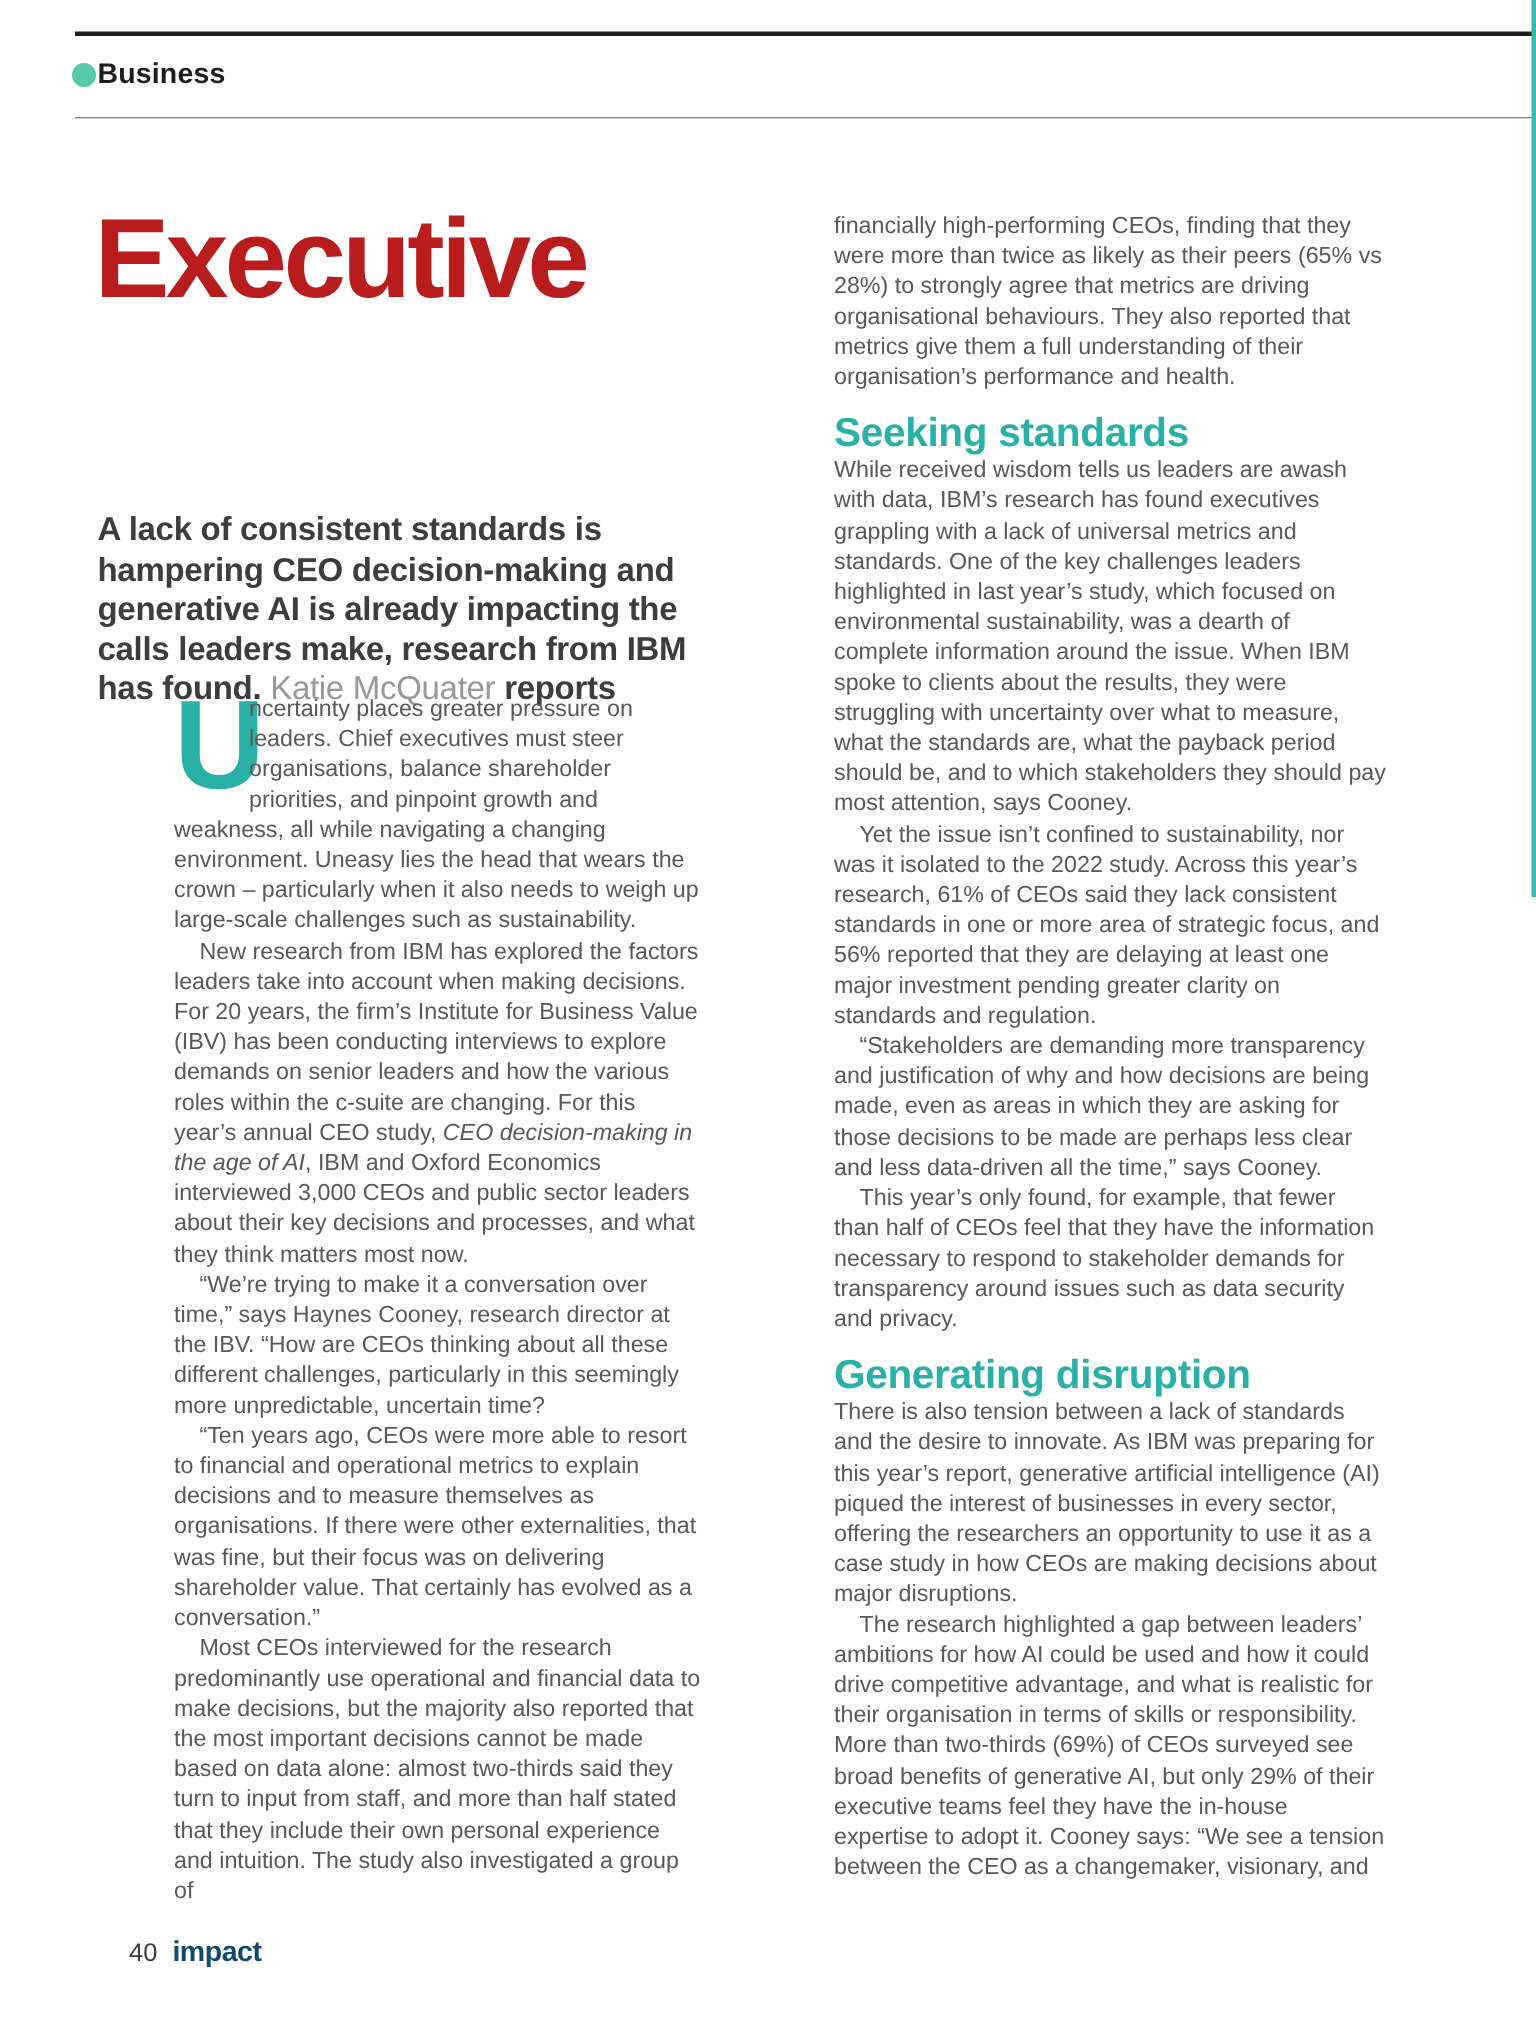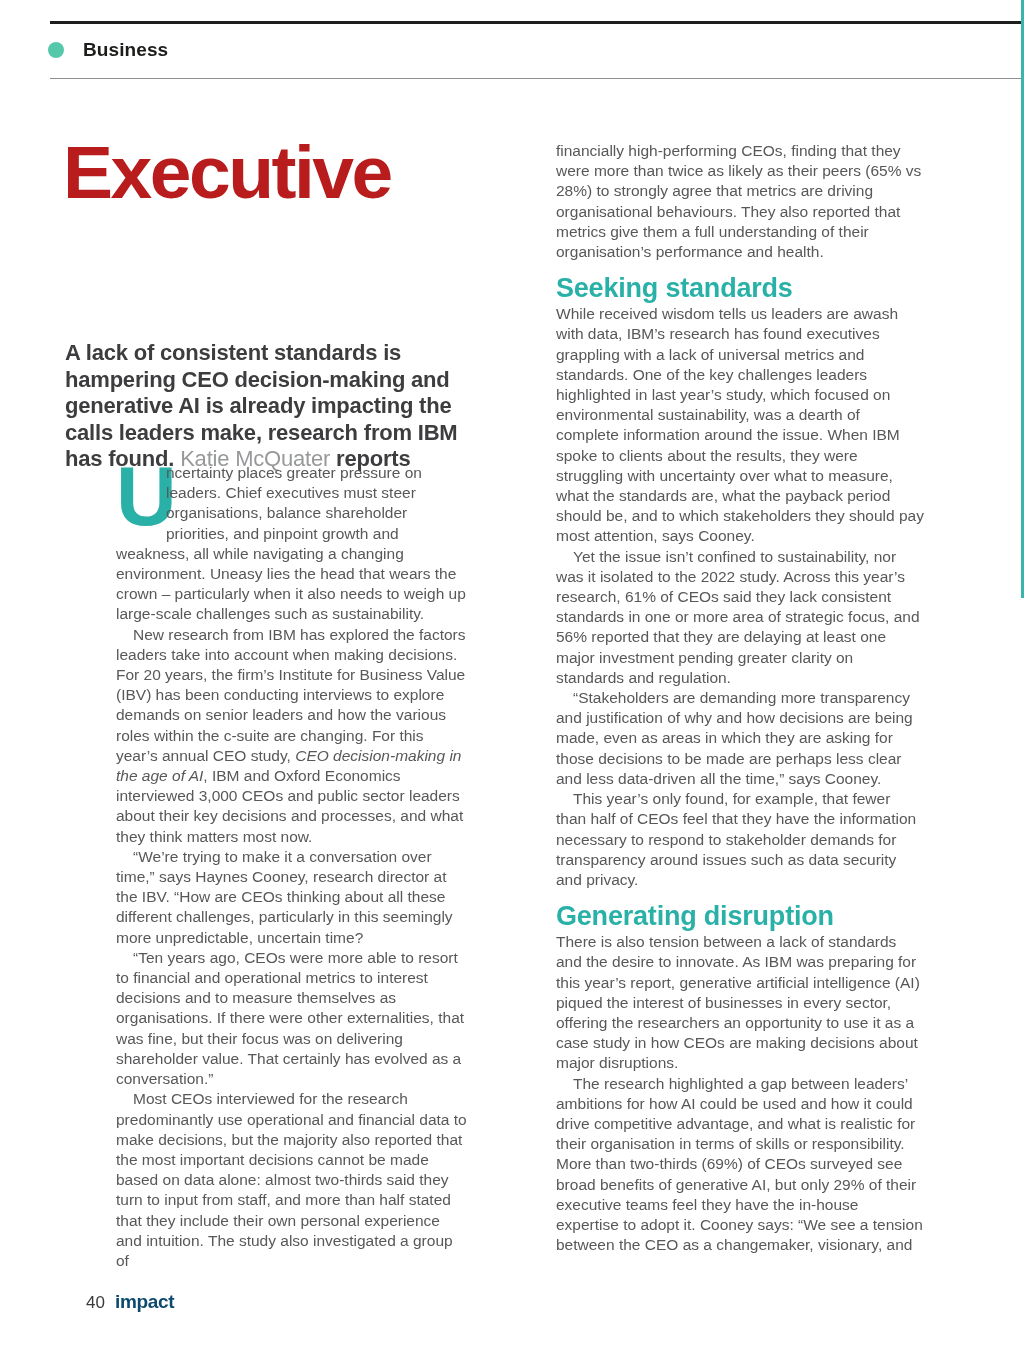--- a/index.html
+++ b/index.html
@@ -8,21 +8,21 @@
     background:#ffffff;
     font-family:"Liberation Sans", sans-serif;
     position:relative;
     overflow:hidden;
     -webkit-font-smoothing:antialiased;
   }
   .page{position:absolute;inset:0;}
 
   
   .top-rule{position:absolute;left:50px;top:21px;width:972px;height:3px;background:#1e1e1e;}
-  .kicker{position:absolute;left:48px;top:39px;display:flex;align-items:center;gap:19px;}
+  .kicker{position:absolute;left:48px;top:39px;display:flex;align-items:center;gap:1px;}
   .kicker .dot{width:16px;height:16px;border-radius:50%;background:#55c7ab;display:inline-block;}
   .kicker .label{font-size:19px;font-weight:700;color:#1d1d1b;letter-spacing:0.1px;}
   .header-rule{position:absolute;left:50px;top:78px;width:972px;height:1px;background:#8e8f90;}
 
   
   .title{
     position:absolute;left:63px;top:128px;width:460px;margin:0;
     font-size:75px;line-height:89px;font-weight:800;letter-spacing:-2.5px;
     color:#b91c1c;
   }
@@ -80,21 +80,21 @@
   <div class="header-rule"></div>
 
   <h1 class="title"><span>Executive</span><br></h1>
 
   <p class="standfirst"><strong>A lack of consistent standards is hampering CEO decision-making and generative AI is already impacting the calls leaders make, research from IBM has found.</strong><span class="author"> Katie McQuater </span><strong>reports</strong></p>
 
   <div class="bodytext body-left">
     <p><span class="dropcap">U</span><span>ncertainty places greater pressure on leaders. Chief executives must steer organisations, balance shareholder priorities, and pinpoint growth and weakness, all while navigating a changing environment. Uneasy lies the head that wears the crown – particularly when it also needs to weigh up large-scale challenges such as sustainability.</span></p>
     <p class="indent"><span>New research from IBM has explored the factors leaders take into account when making decisions. For 20 years, the firm’s Institute for Business Value (IBV) has been conducting interviews to explore demands on senior leaders and how the various roles within the c-suite are changing. For this year’s annual CEO study, </span><em>CEO decision-making in the age of AI</em><span>, IBM and Oxford Economics interviewed 3,000 CEOs and public sector leaders about their key decisions and processes, and what they think matters most now.</span></p>
     <p class="indent">“We’re trying to make it a conversation over time,” says Haynes Cooney, research director at the IBV. “How are CEOs thinking about all these different challenges, particularly in this seemingly more unpredictable, uncertain time?</p>
-    <p class="indent">“Ten years ago, CEOs were more able to resort to financial and operational metrics to interest decisions and to measure themselves as organisations. If there were other externalities, that was fine, but their focus was on delivering shareholder value. That certainly has evolved as a conversation.”</p>
+    <p class="indent">“Ten years ago, CEOs were more able to resort to financial and operational metrics to explain decisions and to measure themselves as organisations. If there were other externalities, that was fine, but their focus was on delivering shareholder value. That certainly has evolved as a conversation.”</p>
     <p class="indent">Most CEOs interviewed for the research predominantly use operational and financial data to make decisions, but the majority also reported that the most important decisions cannot be made based on data alone: almost two-thirds said they turn to input from staff, and more than half stated that they include their own personal experience and intuition. The study also investigated a group of</p>
   </div>
 
   <div class="bodytext body-right">
     <p>financially high-performing CEOs, finding that they were more than twice as likely as their peers (65% vs 28%) to strongly agree that metrics are driving organisational behaviours. They also reported that metrics give them a full understanding of their organisation’s performance and health.</p>
     <h2 class="subhead">Seeking standards</h2>
     <p>While received wisdom tells us leaders are awash with data, IBM’s research has found executives grappling with a lack of universal metrics and standards. One of the key challenges leaders highlighted in last year’s study, which focused on environmental sustainability, was a dearth of complete information around the issue. When IBM spoke to clients about the results, they were struggling with uncertainty over what to measure, what the standards are, what the payback period should be, and to which stakeholders they should pay most attention, says Cooney.</p>
     <p class="indent">Yet the issue isn’t confined to sustainability, nor was it isolated to the 2022 study. Across this year’s research, 61% of CEOs said they lack consistent standards in one or more area of strategic focus, and 56% reported that they are delaying at least one major investment pending greater clarity on standards and regulation.</p>
     <p class="indent">“Stakeholders are demanding more transparency and justification of why and how decisions are being made, even as areas in which they are asking for those decisions to be made are perhaps less clear and less data-driven all the time,” says Cooney.</p>
     <p class="indent">This year’s only found, for example, that fewer than half of CEOs feel that they have the information necessary to respond to stakeholder demands for transparency around issues such as data security and privacy.</p>

